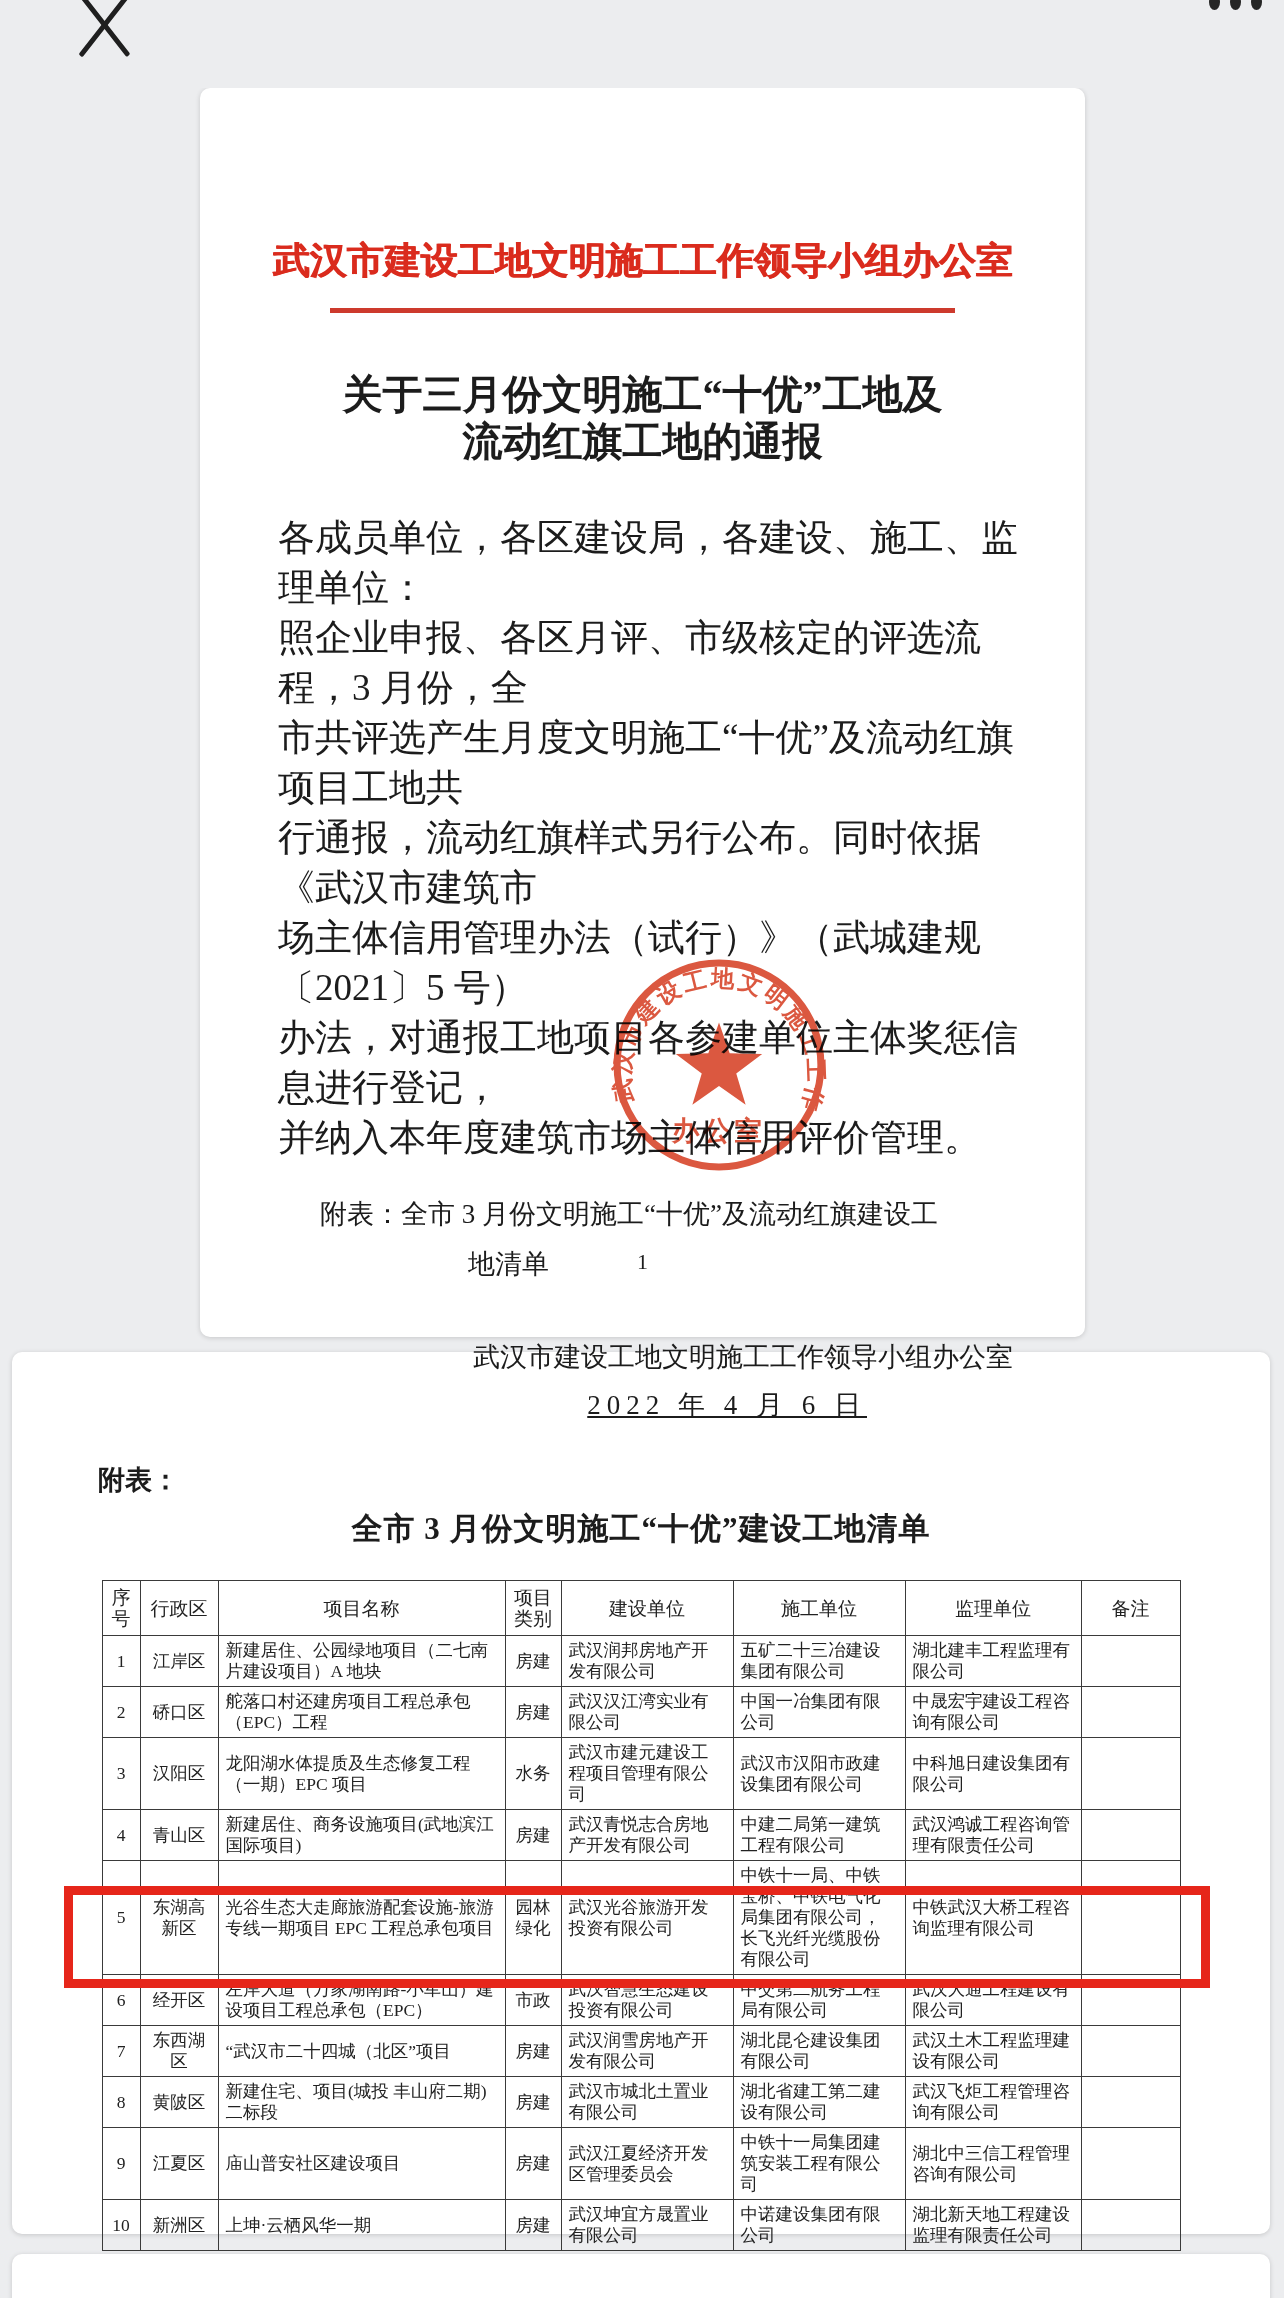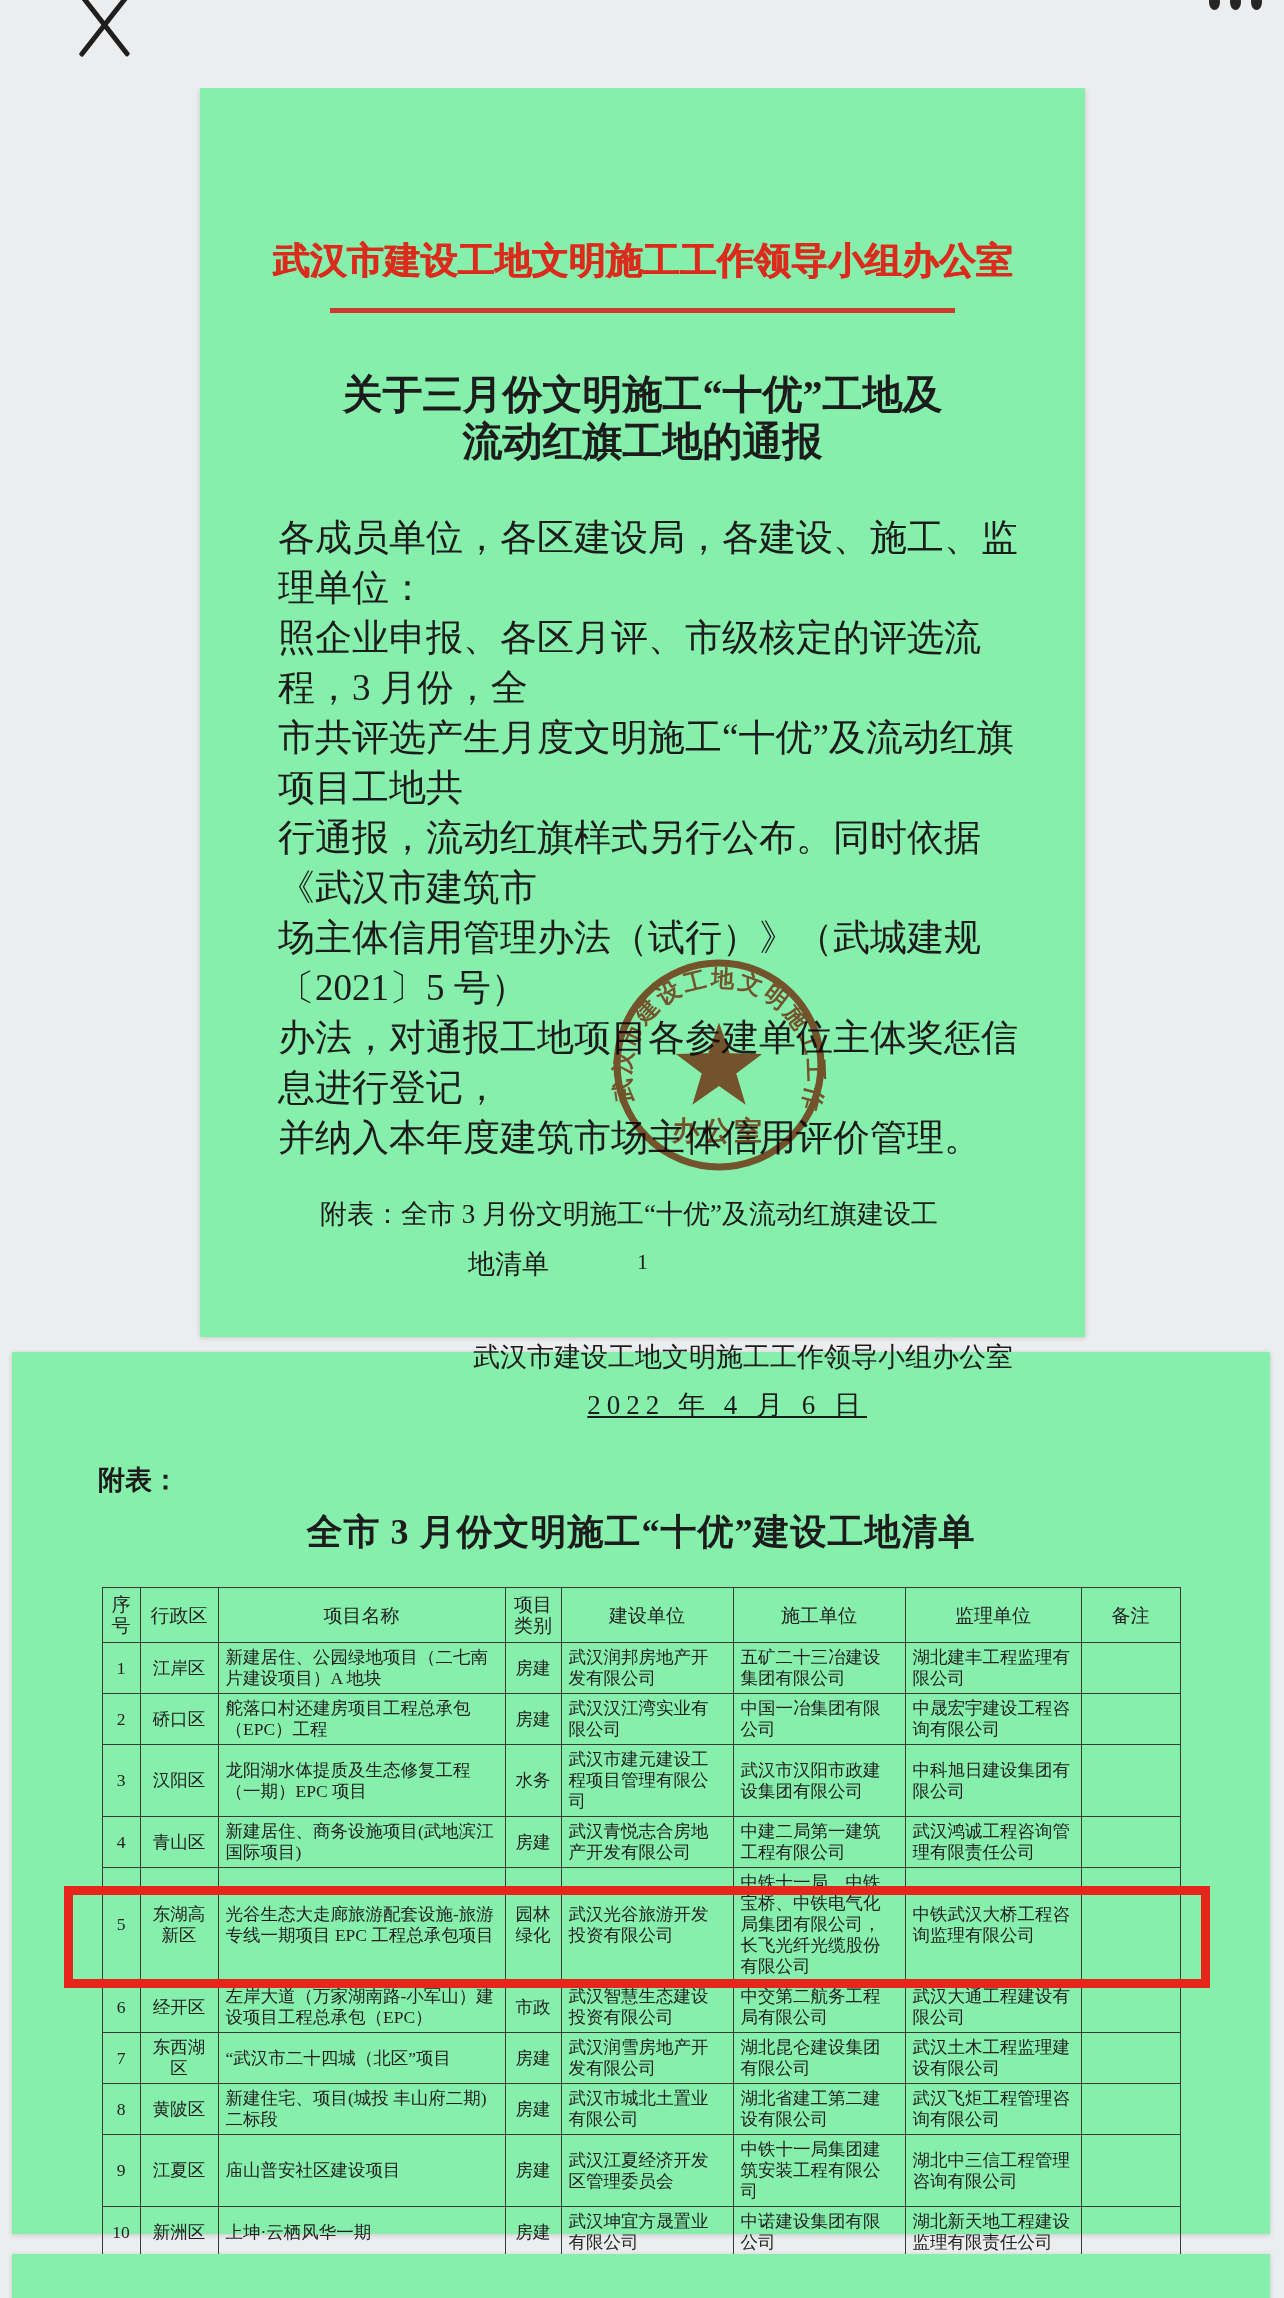--- a/index.html
+++ b/index.html
@@ -11,21 +11,21 @@
   }
   
   .topbar{position:absolute;top:0;left:0;width:1284px;height:88px;background:#ecedef;z-index:5;}
   .close-btn{position:absolute;left:72px;top:-22px;width:64px;height:90px;cursor:pointer;}
   .close-btn .bar{position:absolute;left:30px;top:8px;width:4.5px;height:78px;background:#1f1f1f;border-radius:2px;}
   .close-btn .b1{transform:rotate(38deg);}
   .close-btn .b2{transform:rotate(-38deg);}
   .more-btn{position:absolute;right:22px;top:-6px;width:70px;height:26px;display:flex;gap:10px;justify-content:flex-end;}
   .more-btn .dot{width:11px;height:16px;border-radius:50%;background:#262626;}
   
-  .page{position:absolute;background:#86efac;box-shadow:0 1px 5px rgba(0,0,0,.16);}
+  .page{position:absolute;background:#ffffff;box-shadow:0 1px 5px rgba(0,0,0,.16);border-radius:10px;}
   #page1{left:200px;top:88px;width:885px;height:1249px;}
   #page2{left:12px;top:1352px;width:1258px;height:882px;}
   #page3{left:12px;top:2254px;width:1258px;height:60px;}
   
   .doc-header{margin-top:148px;text-align:center;font-size:37px;font-weight:bold;
     color:#da2b1d;letter-spacing:0px;font-family:"Liberation Sans","DejaVu Sans",sans-serif;
     text-shadow:1px 0 0 #da2b1d;}
   .red-rule{margin:22px auto 0 auto;width:625px;height:5px;background:#cd3a2d;}
   .doc-title{margin-top:58px;text-align:center;font-size:40px;font-weight:bold;line-height:47px;}
   .doc-body{margin-top:48px;padding:0 64px 0 78px;font-size:37px;line-height:50px;}
@@ -33,21 +33,21 @@
   .attach{margin-top:26px;font-size:27px;line-height:50px;}
   .attach .l1{padding-left:120px;}
   .attach .l2{padding-left:268px;}
   .sig-line{margin-top:50px;text-align:right;padding-right:72px;font-size:27px;position:relative;z-index:1;}
   .date-line{margin-top:12px;text-align:right;padding-right:218px;font-size:27px;letter-spacing:6px;position:relative;z-index:1;text-decoration:underline;}
   .seal{position:absolute;left:408px;top:866px;width:222px;height:222px;z-index:2;
     mix-blend-mode:multiply;opacity:.92;pointer-events:none;}
   .pagenum1{position:absolute;bottom:62px;left:0;width:100%;text-align:center;font-size:22px;}
   
   .attach-label{margin:110px 0 0 86px;font-size:27px;font-weight:bold;}
-  .table-title{margin-top:10px;text-align:center;font-size:36px;font-weight:bold;letter-spacing:1px;}
+  .table-title{margin-top:10px;text-align:center;font-size:31px;font-weight:bold;letter-spacing:1px;}
   table.grid{margin:30px auto 0 auto;width:1078px;border-collapse:collapse;table-layout:fixed;}
   table.grid th,table.grid td{border:1.5px solid #3a3a3a;font-weight:normal;
     font-size:17.5px;line-height:21px;padding:4px 7px;vertical-align:middle;color:#222;}
   table.grid th{font-size:19px;text-align:center;padding:6px 2px;}
   td.c0,td.c1,td.c3,td.c7{text-align:center;padding-left:2px;padding-right:2px;}
   td.c2,td.c4,td.c5,td.c6{text-align:left;}
   tr.tall td{height:62px;}
   .hilite{position:absolute;left:52px;top:534px;width:1128px;height:84px;
     border:9px solid #e6261a;z-index:4;pointer-events:none;}
   .pagenum2{margin-top:40px;text-align:center;font-size:22px;}

